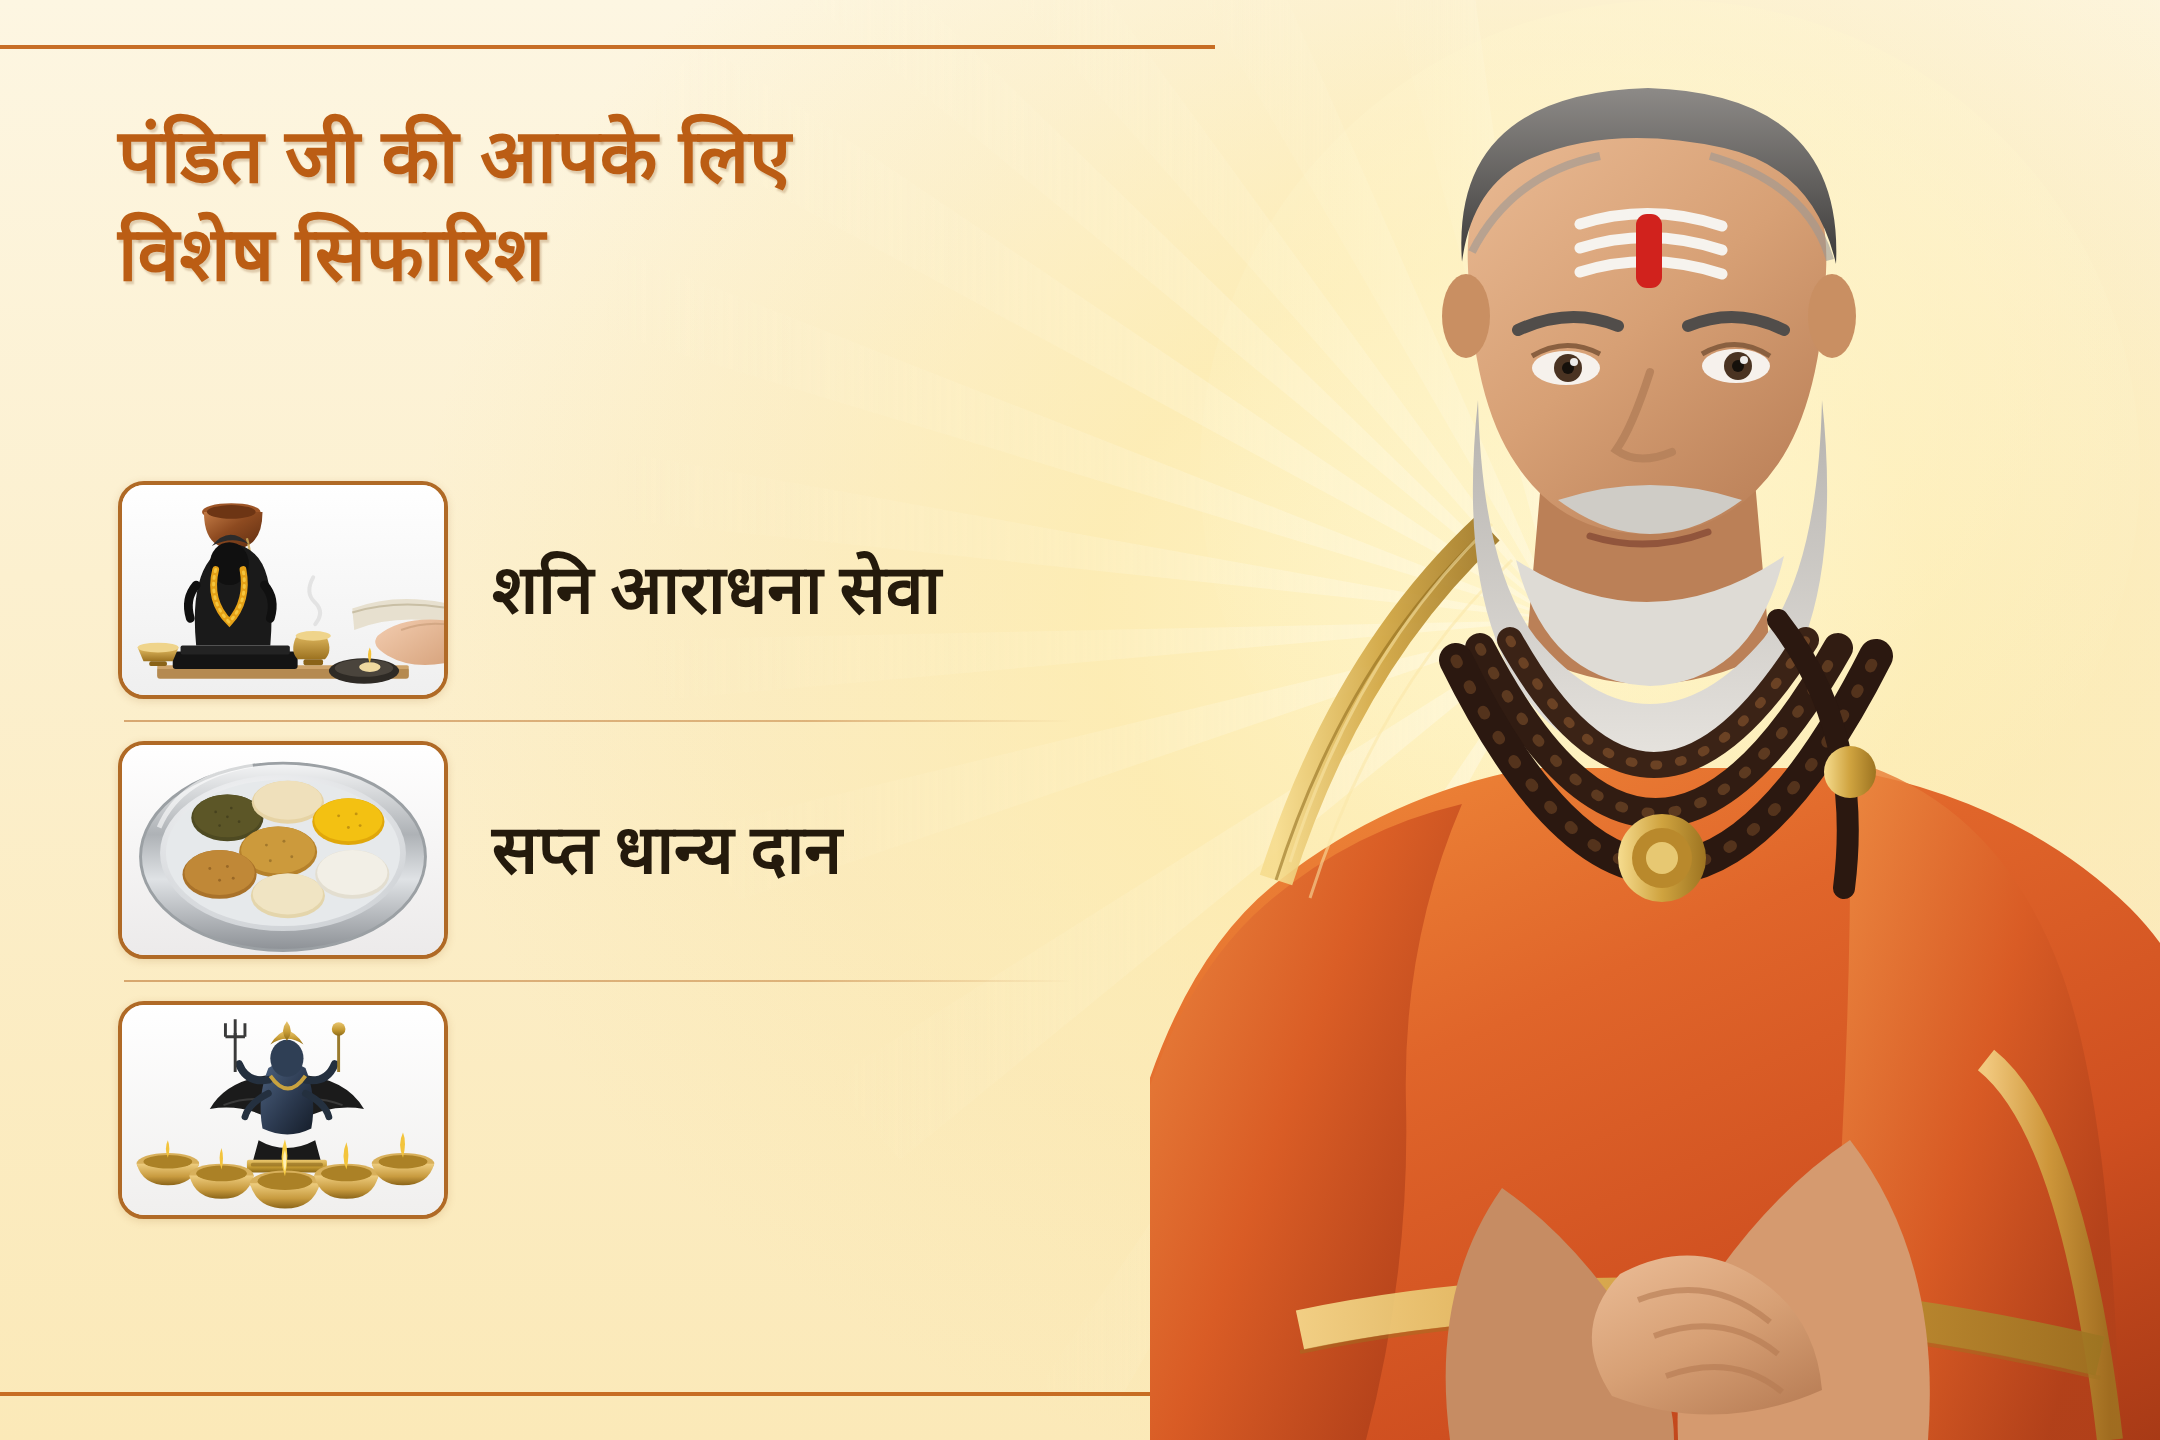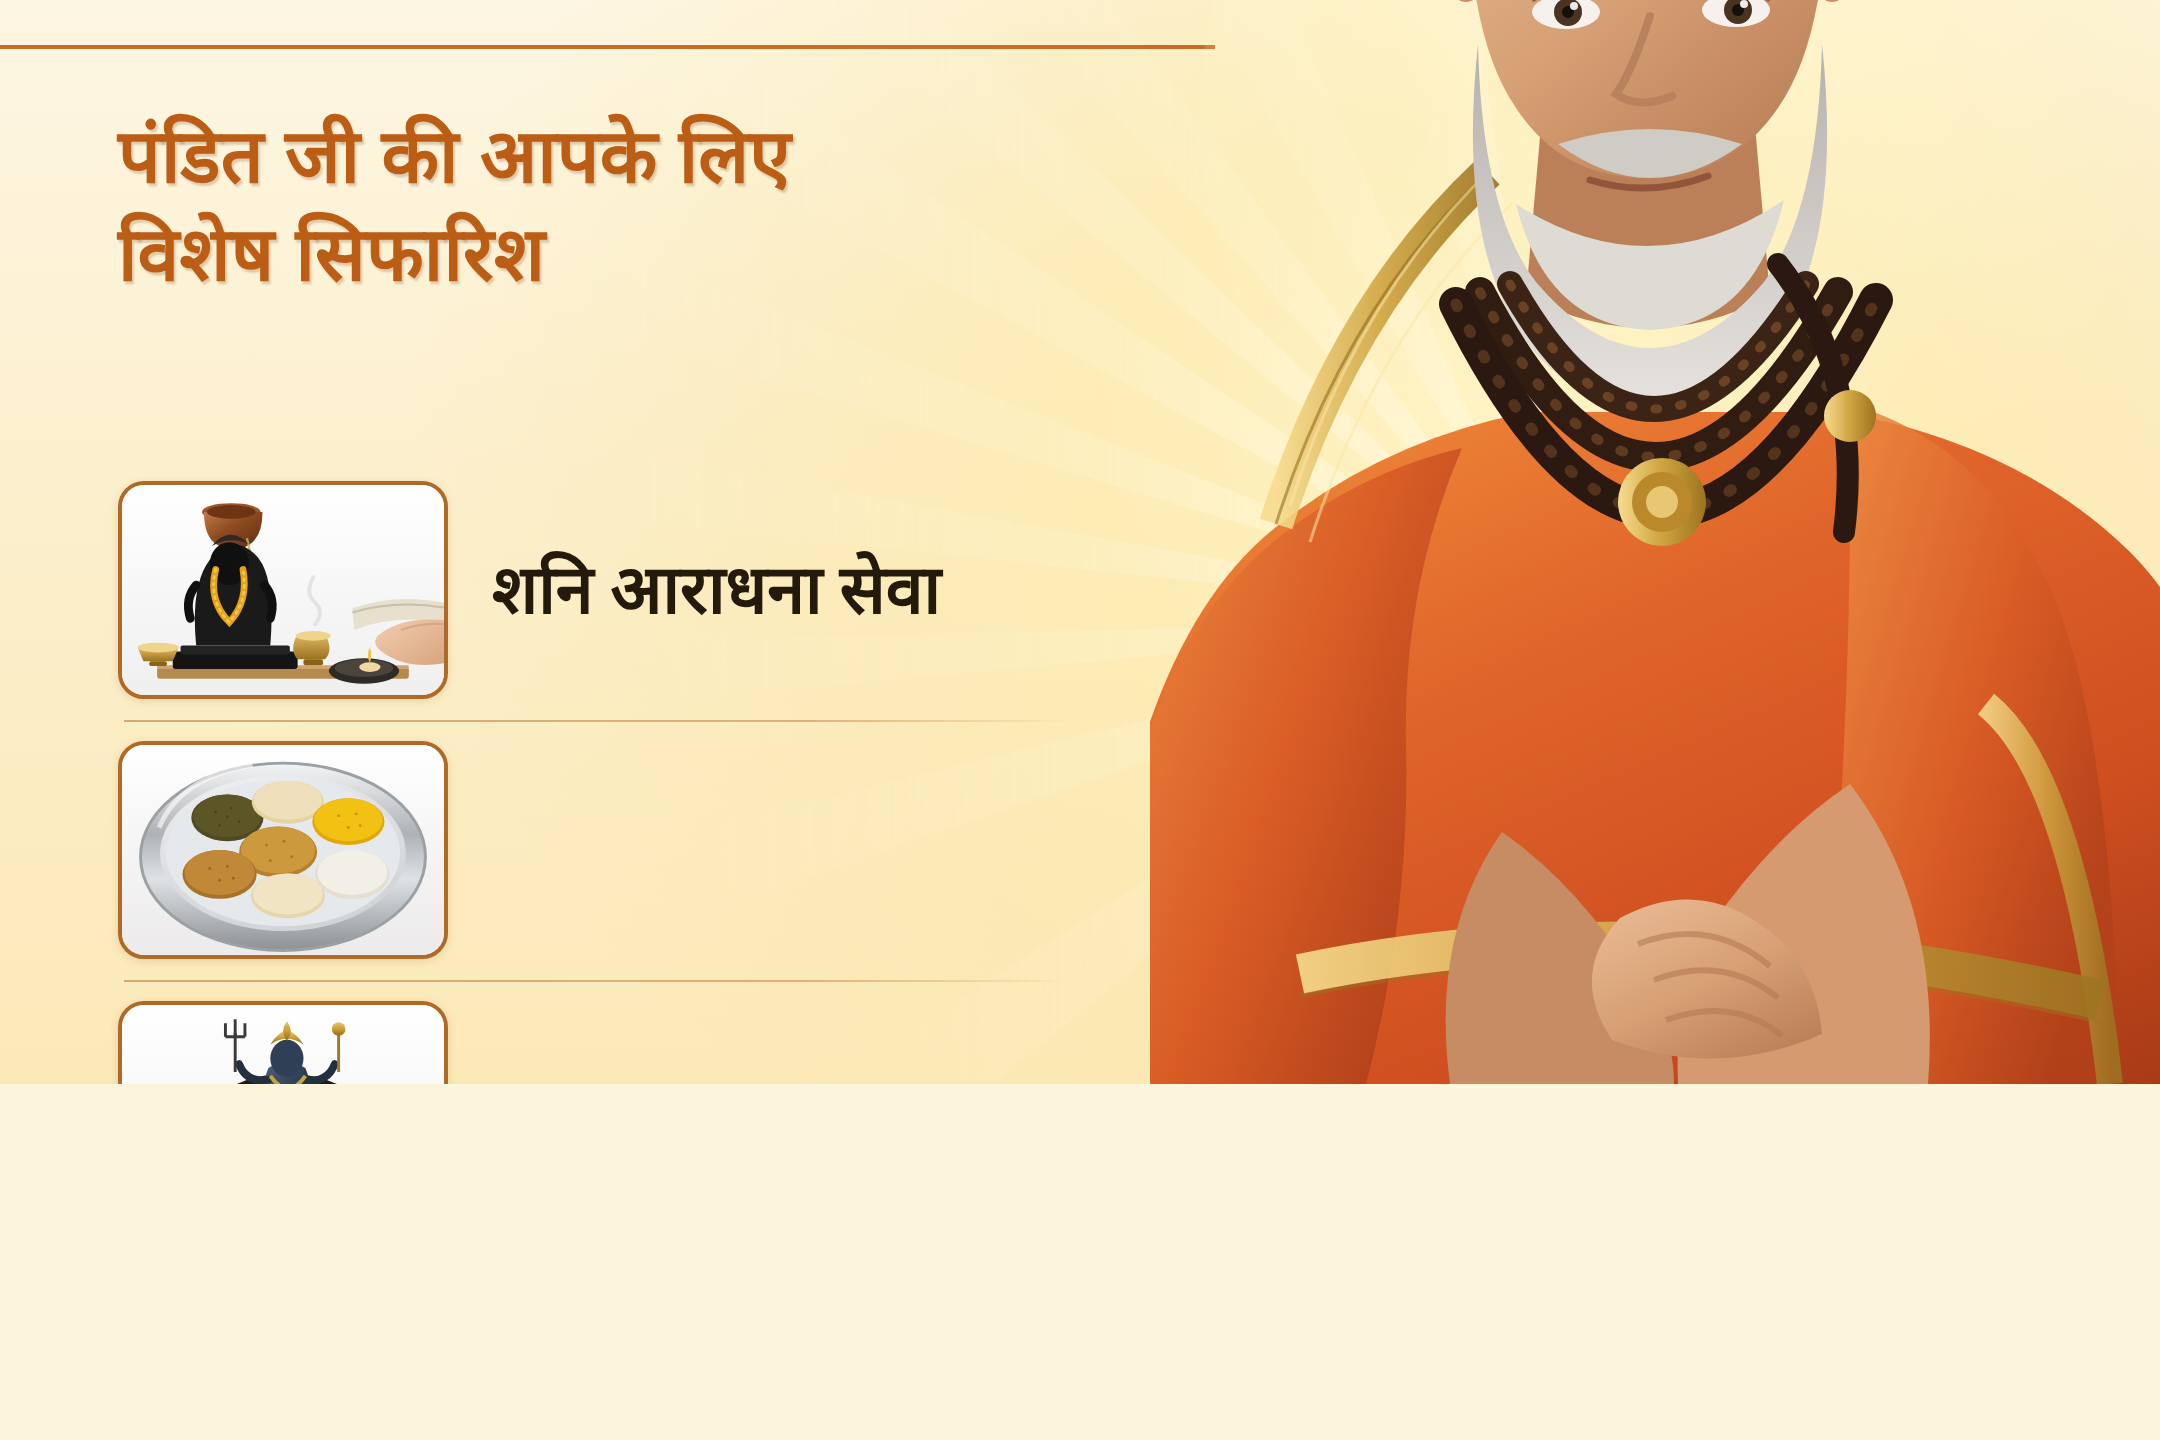--- a/index.html
+++ b/index.html
@@ -12,21 +12,21 @@
 
   body {
     font-family: "Liberation Sans", "DejaVu Sans", sans-serif;
     background: #fdf4dc;
   }
 
   
   .banner {
     position: relative;
     width: 2160px;
-    height: 1084px;
+    height: 1440px;
     overflow: hidden;
     background:
       linear-gradient(180deg, #fdf6e2 0%, #fcf0cf 40%, #fbe9b8 100%);
   }
 
   
   .bg-glow {
     position: absolute;
     inset: 0;
     background:
@@ -310,20 +310,21 @@
               <circle cx="90" cy="128" r="1.5"></circle>
                 <circle cx="108" cy="126" r="1.5"></circle>
               <circle cx="100" cy="140" r="1.5"></circle>
                 <circle cx="114" cy="138" r="1.5"></circle>
             </g>
           </g>
           <ellipse cx="165" cy="116" rx="146" ry="96" fill="none" stroke="#9ba0a4" stroke-width="3"></ellipse>
           <path d="M38 86 q22 -52 96 -64" stroke="#ffffff" stroke-width="5" fill="none" opacity="0.6"></path>
         </svg>
       </div>
+      <div class="item-label">सप्त धान्य दान</div>
     </div>
 
     <div class="list-item">
       <div class="thumb">
         <svg viewBox="0 0 330 218" preserveAspectRatio="xMidYMid slice" aria-hidden="true">
           <defs>
             <linearGradient id="t3bg" x1="0" y1="0" x2="0" y2="1">
               <stop offset="0%" stop-color="#ffffff"></stop>
               <stop offset="100%" stop-color="#f0efee"></stop>
             </linearGradient>

